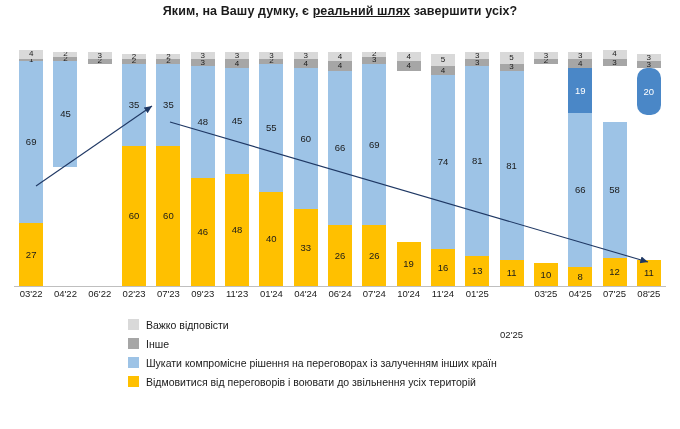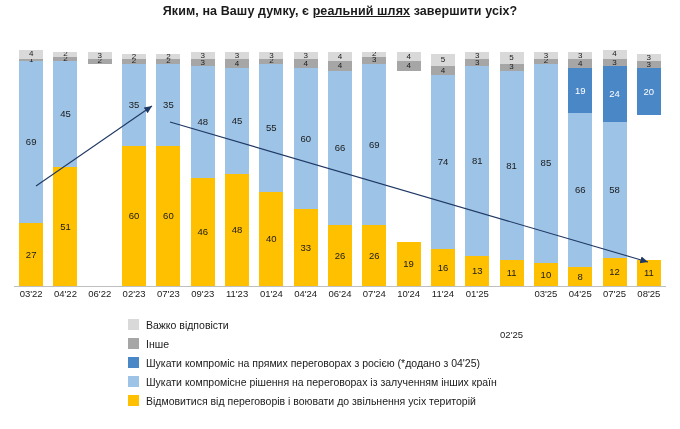--- a/index.html
+++ b/index.html
@@ -137,21 +137,20 @@
       <div class="col" style="left: 0px; width: 34.3158px;">
         <div class="bar" style="left: 5.15789px; width: 24px; height: 236.34px; bottom: 0px;">
           <div class="seg seg-refuse" style="height: 63.18px; bottom: 0px;">27</div>
           <div class="seg seg-mediate" style="height: 161.46px; bottom: 63.18px;">69</div>
           <div class="seg seg-other small-label" style="height: 2.34px; bottom: 224.64px;">1</div>
           <div class="seg seg-hard small-label" style="height: 9.36px; bottom: 226.98px;">4</div>
         </div>
       </div>
       <div class="col" style="left: 34.3158px; width: 34.3158px;">
         <div class="bar" style="left: 5.15789px; width: 24px; height: 234px; bottom: 0px;">
-          <div class="seg seg-refuse" style="height: 119.34px; bottom: 0px;">51</div>
           <div class="seg seg-mediate" style="height: 105.3px; bottom: 119.34px;">45</div>
           <div class="seg seg-other small-label" style="height: 4.68px; bottom: 224.64px;">2</div>
           <div class="seg seg-hard small-label" style="height: 4.68px; bottom: 229.32px;">2</div>
         </div>
       </div>
       <div class="col" style="left: 68.6316px; width: 34.3158px;">
         <div class="bar" style="left: 5.15789px; width: 24px; height: 234px; bottom: 0px;">
           <div class="seg seg-other small-label" style="height: 4.68px; bottom: 222.3px;">2</div>
           <div class="seg seg-hard small-label" style="height: 7.02px; bottom: 226.98px;">3</div>
         </div>
@@ -247,47 +246,45 @@
         <div class="bar" style="left: 5.15789px; width: 24px; height: 234px; bottom: 0px;">
           <div class="seg seg-refuse" style="height: 25.74px; bottom: 0px;">11</div>
           <div class="seg seg-mediate" style="height: 189.54px; bottom: 25.74px;">81</div>
           <div class="seg seg-other small-label" style="height: 7.02px; bottom: 215.28px;">3</div>
           <div class="seg seg-hard small-label" style="height: 11.7px; bottom: 222.3px;">5</div>
         </div>
       </div>
       <div class="col" style="left: 514.737px; width: 34.3158px;">
         <div class="bar" style="left: 5.15789px; width: 24px; height: 234px; bottom: 0px;">
           <div class="seg seg-refuse" style="height: 23.4px; bottom: 0px;">10</div>
-          <div class="seg seg-mediate" style="height: 198.9px; bottom: 23.4px;">85</div>
           <div class="seg seg-other small-label" style="height: 4.68px; bottom: 222.3px;">2</div>
           <div class="seg seg-hard small-label" style="height: 7.02px; bottom: 226.98px;">3</div>
         </div>
       </div>
       <div class="col" style="left: 549.053px; width: 34.3158px;">
         <div class="bar" style="left: 5.15789px; width: 24px; height: 234px; bottom: 0px;">
           <div class="seg seg-refuse" style="height: 18.72px; bottom: 0px;">8</div>
           <div class="seg seg-mediate" style="height: 154.44px; bottom: 18.72px;">66</div>
           <div class="seg seg-direct" style="height: 44.46px; bottom: 173.16px;">19</div>
           <div class="seg seg-other small-label" style="height: 9.36px; bottom: 217.62px;">4</div>
           <div class="seg seg-hard small-label" style="height: 7.02px; bottom: 226.98px;">3</div>
         </div>
       </div>
       <div class="col" style="left: 583.368px; width: 34.3158px;">
         <div class="bar" style="left: 5.15789px; width: 24px; height: 236.34px; bottom: 0px;">
           <div class="seg seg-refuse" style="height: 28.08px; bottom: 0px;">12</div>
           <div class="seg seg-mediate" style="height: 135.72px; bottom: 28.08px;">58</div>
-          <div class="seg seg-direct" style="height: 56.16px; bottom: 163.8px;">24</div>
           <div class="seg seg-other small-label" style="height: 7.02px; bottom: 219.96px;">3</div>
           <div class="seg seg-hard small-label" style="height: 9.36px; bottom: 226.98px;">4</div>
         </div>
       </div>
       <div class="col" style="left: 617.684px; width: 34.3158px;">
         <div class="bar" style="left: 5.15789px; width: 24px; height: 231.66px; bottom: 0px;">
           <div class="seg seg-refuse" style="height: 25.74px; bottom: 0px;">11</div>
-          <div class="seg seg-direct" style="height: 46.8px; bottom: 170.82px;">20</div>
+          <div class="seg seg-direct" style="height: 46.8px; bottom: 170.82px; border-radius: 10px;">20</div>
           <div class="seg seg-other small-label" style="height: 7.02px; bottom: 217.62px;">3</div>
           <div class="seg seg-hard small-label" style="height: 7.02px; bottom: 224.64px;">3</div>
         </div>
       </div>
     </div>
   <div id="axis"></div>
   <div id="xlabels">
       <div class="xlab" style="left: 0px; width: 34.3158px;">03'22</div>
       <div class="xlab" style="left: 34.3158px; width: 34.3158px;">04'22</div>
       <div class="xlab" style="left: 68.6316px; width: 34.3158px;">06'22</div>
@@ -322,24 +319,20 @@
   <div id="legend">
       <div class="legend-row">
         <span class="legend-swatch" style="background: rgb(217, 217, 217);"></span>
         <span class="legend-label">Важко відповісти</span>
       </div>
       <div class="legend-row">
         <span class="legend-swatch" style="background: rgb(166, 166, 166);"></span>
         <span class="legend-label">Інше</span>
       </div>
       <div class="legend-row">
-        <span class="legend-swatch" style="background: rgb(74, 135, 199);"></span>
-        <span class="legend-label">Шукати компроміс на прямих переговорах з росією (*додано з 04'25)</span>
-      </div>
-      <div class="legend-row">
         <span class="legend-swatch" style="background: rgb(157, 195, 230);"></span>
         <span class="legend-label">Шукати компромісне рішення на переговорах із залученням інших країн</span>
       </div>
       <div class="legend-row">
         <span class="legend-swatch" style="background: rgb(255, 192, 0);"></span>
         <span class="legend-label">Відмовитися від переговорів і воювати до звільнення усіх територій</span>
       </div>
     </div>
 </div>
 

